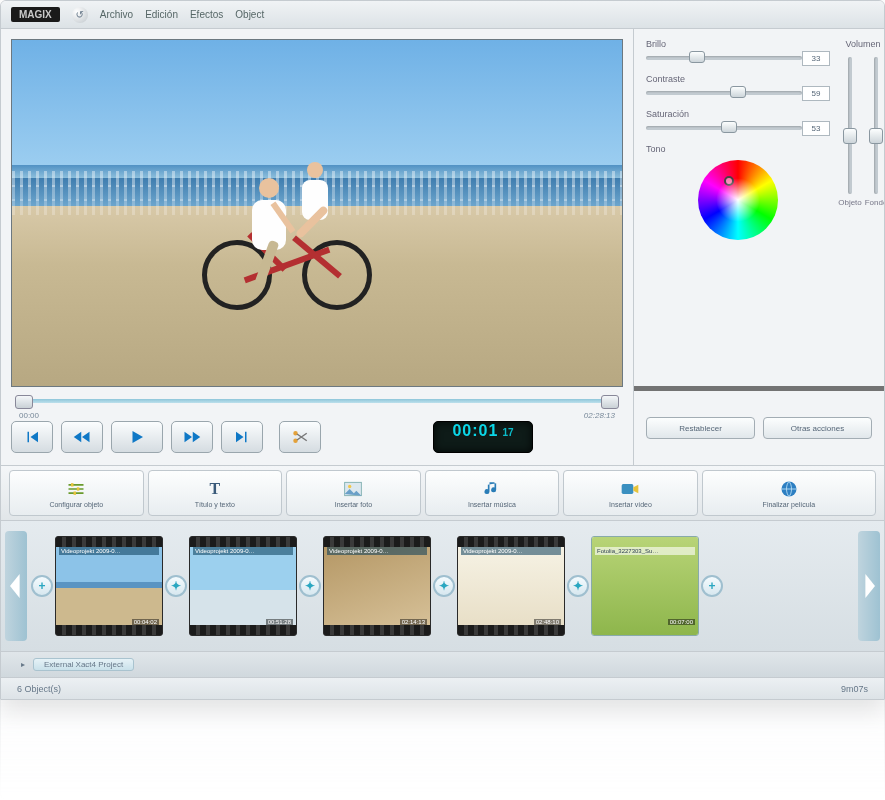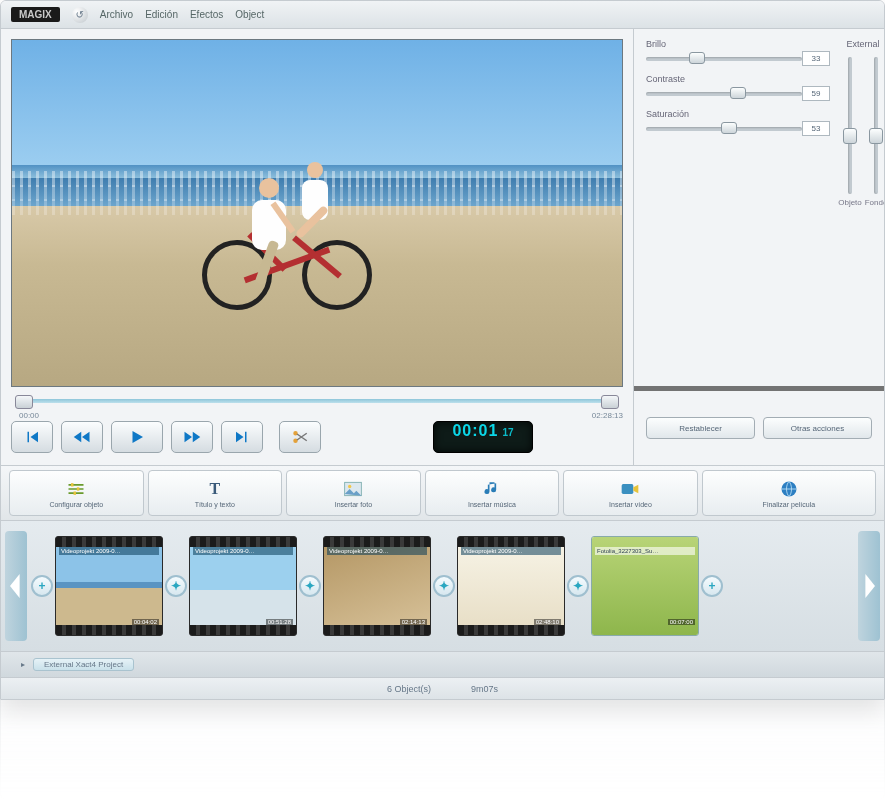--- a/index.html
+++ b/index.html
@@ -87,21 +87,21 @@
   .kid .head{width:16px;height:16px;border-radius:50%;background:#e9c29e;margin:0 auto 2px auto;}
   .kid .leg{width:8px;height:40px;background:#e9c29e;position:absolute;top:40px;left:6px;transform:rotate(45deg);border-radius:4px;}
   
   .ruler{height:20px;margin:0 10px;position:relative;}
   .ruler-track{position:absolute;inset:8px 6px 8px 6px;background:linear-gradient(#8ec6da,#bce0ec);border-radius:3px;}
   .ruler-handle{position:absolute;width:18px;height:14px;top:4px;background:linear-gradient(#f4f7f9,#c9d1d6);border:1px solid #889;border-radius:3px;cursor:grab;}
   .ruler-handle.l{left:4px;}
   .ruler-handle.r{right:4px;}
   .ruler-label{position:absolute;top:20px;font-size:8px;color:#789;}
   .ruler-label.l{left:8px;}
-  .ruler-label.r{right:0;}
+  .ruler-label.r{right:8px;font-style:italic;}
   .transport{display:flex;align-items:center;gap:8px;padding:10px 10px 12px 10px;}
   .tbtn{
     width:42px;height:32px;
     background:linear-gradient(#fbfdfe,#d5dce1);
     border:1px solid #9aa6ad;border-radius:5px;
     display:flex;align-items:center;justify-content:center;
     cursor:pointer;color:var(--accent);
   }
   .tbtn svg{width:18px;height:18px;fill:var(--accent);}
   .tbtn.big{width:52px;}
@@ -119,21 +119,21 @@
   .right .title{
     padding:8px 12px;font-size:11px;font-weight:bold;color:#3a5062;
     display:flex;align-items:center;justify-content:space-between;
     border-bottom:1px solid #d5dde2;
   }
   .dot{width:8px;height:8px;border-radius:50%;background:var(--accent);}
   .controls{padding:10px 0 4px 12px;display:flex;gap:12px;}
   .controls-left{flex:1;display:flex;flex-direction:column;gap:8px;}
   .ctrl-row{}
   .ctrl-row label{display:block;font-size:9px;color:#667;margin-bottom:2px;}
-  .slider-wrap{display:flex;align-items:center;gap:0;}
+  .slider-wrap{display:flex;gap:0;}
   .hslider{flex:1;height:14px;position:relative;}
   .hslider .track{position:absolute;left:0;right:0;top:5px;height:4px;background:#c4ccd2;border-radius:2px;box-shadow:inset 0 1px 2px rgba(0,0,0,.2);}
   .hslider .thumb{position:absolute;top:0;width:16px;height:12px;background:linear-gradient(#fcfefe,#cdd5da);border:1px solid #8a97a0;border-radius:3px;cursor:grab;}
   .valbox{width:28px;height:15px;border:1px solid #aeb8bf;background:#fff;font-size:8px;display:flex;align-items:center;justify-content:center;color:#567;}
   .color-wheel{
     width:80px;height:80px;border-radius:50%;margin:6px auto 0 auto;
     background:conic-gradient(red,yellow,lime,cyan,blue,magenta,red);
     position:relative;cursor:crosshair;
   }
   .color-wheel::after{content:"";position:absolute;inset:18px;border-radius:50%;
@@ -193,21 +193,21 @@
     width:22px;height:22px;flex:none;
     border:2px solid #9fbfcf;border-radius:50%;
     background:linear-gradient(#f4fbfe,#d7e7ef);
     display:flex;align-items:center;justify-content:center;
     color:var(--teal);font-size:12px;font-weight:bold;cursor:pointer;
   }
   .proj-strip{height:26px;background:linear-gradient(#e0e6ea,#d0d8dd);border-top:1px solid var(--frame);
     display:flex;align-items:center;font-size:8px;color:#678;padding:0 20px;gap:8px;}
   .proj-chip{border:1px solid #a9c3cf;background:linear-gradient(#e6f2f7,#c9e1ea);border-radius:3px;padding:1px 10px;}
   .statusbar{height:22px;background:linear-gradient(#ecf0f3,#dde3e7);border-top:1px solid var(--frame);
-    display:flex;justify-content:center;align-items:center;gap:40px;padding:0 16px;font-size:9px;color:#678;}
+    display:flex;justify-content:space-between;align-items:center;gap:40px;padding:0 16px;font-size:9px;color:#678;}
   
   .reflection{
     width:885px;height:100px;
     transform:scaleY(-1);
     overflow:hidden;opacity:.28;
     -webkit-mask-image:linear-gradient(to bottom,rgba(0,0,0,0),#000);
     mask-image:linear-gradient(to bottom,rgba(0,0,0,0),#000);
     pointer-events:none;
   }
   .reflection .app{box-shadow:none;}
@@ -337,23 +337,29 @@
           <div class="ctrl-row">
             <label>Saturación</label>
             <div class="slider-wrap">
               <div class="hslider">
                 <div class="track"></div>
                   <div class="thumb" id="th-saturacion" style="left: calc(53% - 8px);"></div>
               </div>
               <div class="valbox">53</div>
             </div>
           </div>
+          <div class="ctrl-row">
+            <label>Tono</label>
+            <div class="color-wheel">
+              <div class="wheel-pointer"></div>
+            </div>
+          </div>
         </div>
         <div class="vol-col">
-          <div class="vol-label">External</div>
+          <div class="vol-label">Volumen</div>
           <div class="vsliders">
             <div class="vslider">
               <div class="track"></div>
                 <div class="thumb" id="th-volobj" style="top: calc(55% - 12px);"></div>
               <div class="sub">Objeto</div>
             </div>
             <div class="vslider">
               <div class="track"></div>
                 <div class="thumb" id="th-volfon" style="top: calc(55% - 12px);"></div>
               <div class="sub">Fondo</div>

